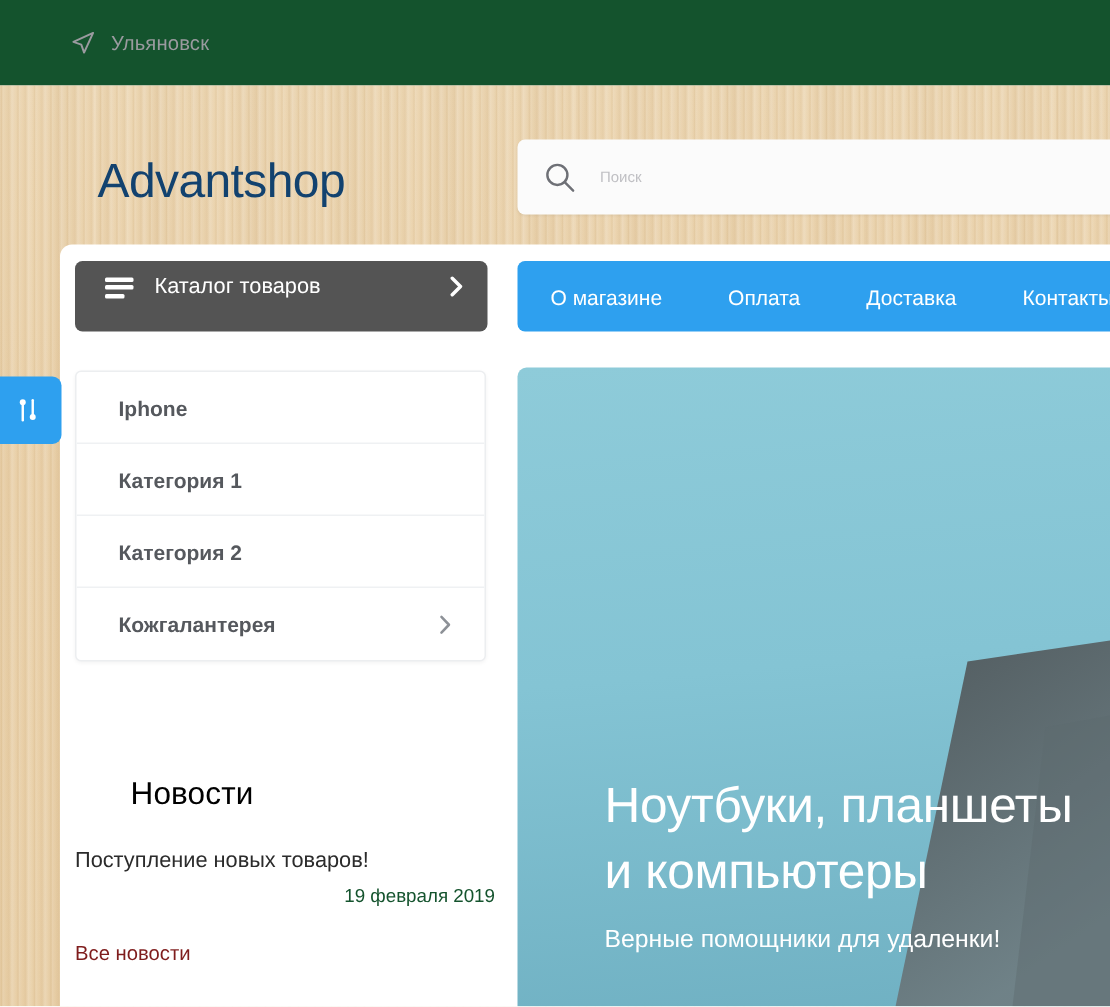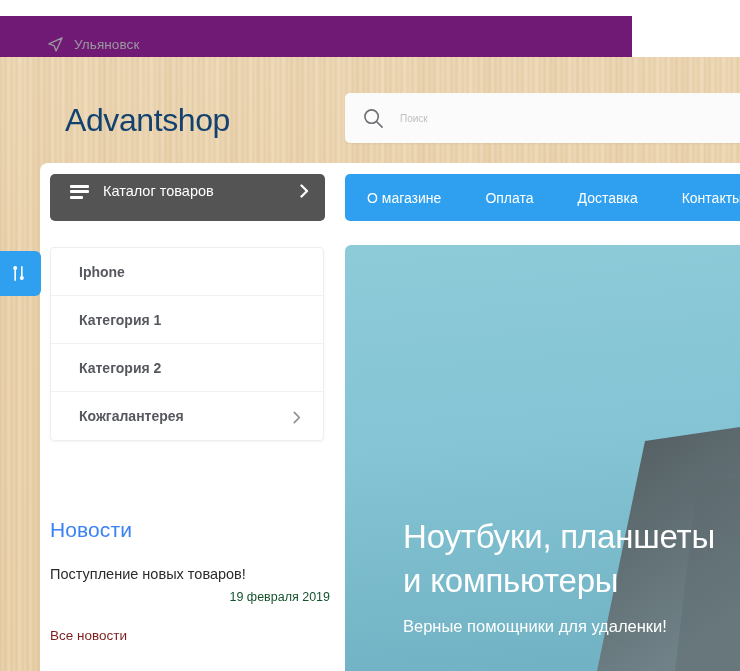--- a/index.html
+++ b/index.html
@@ -17,25 +17,24 @@
     width: 740px;
     height: 671px;
     overflow: hidden;
     background: #ffffff;
   }
 
   
   .topbar {
     position: absolute;
     left: 0; top: 0;
-    width: 632px; height: 57px;
-    background: #701a75;
-    display: flex;
-    align-items: center;
-    margin-top: 16px;
+    width: 740px; height: 57px;
+    background: #14532d;
+    display: flex;
+    align-items: center;
   }
   .geo {
     display: flex;
     align-items: center;
     margin-left: 48px;
     gap: 11px;
     cursor: pointer;
   }
   .geo-icon { width: 15px; height: 15px; display:block; }
   .geo-label {
@@ -190,23 +189,24 @@
     flex: 1;
     font-size: 14px;
     color: #55585d;
   }
   .cat-chev { width: 8px; height: 13px; flex:none; }
 
   
   .news { position: absolute; left: 50px; top: 518px; width: 280px; }
   .news-title {
     font-size: 21px;
-    color: #3b82f6;
+    color: #000000;
     font-weight: 400;
     letter-spacing: .1px;
+    margin-left: 37px;
   }
   .news-item-title {
     margin-top: 24px;
     font-size: 14.5px;
     color: #2b2b2b;
     cursor: pointer;
   }
   .news-item-date {
     margin-top: 8px;
     font-size: 12.5px;

